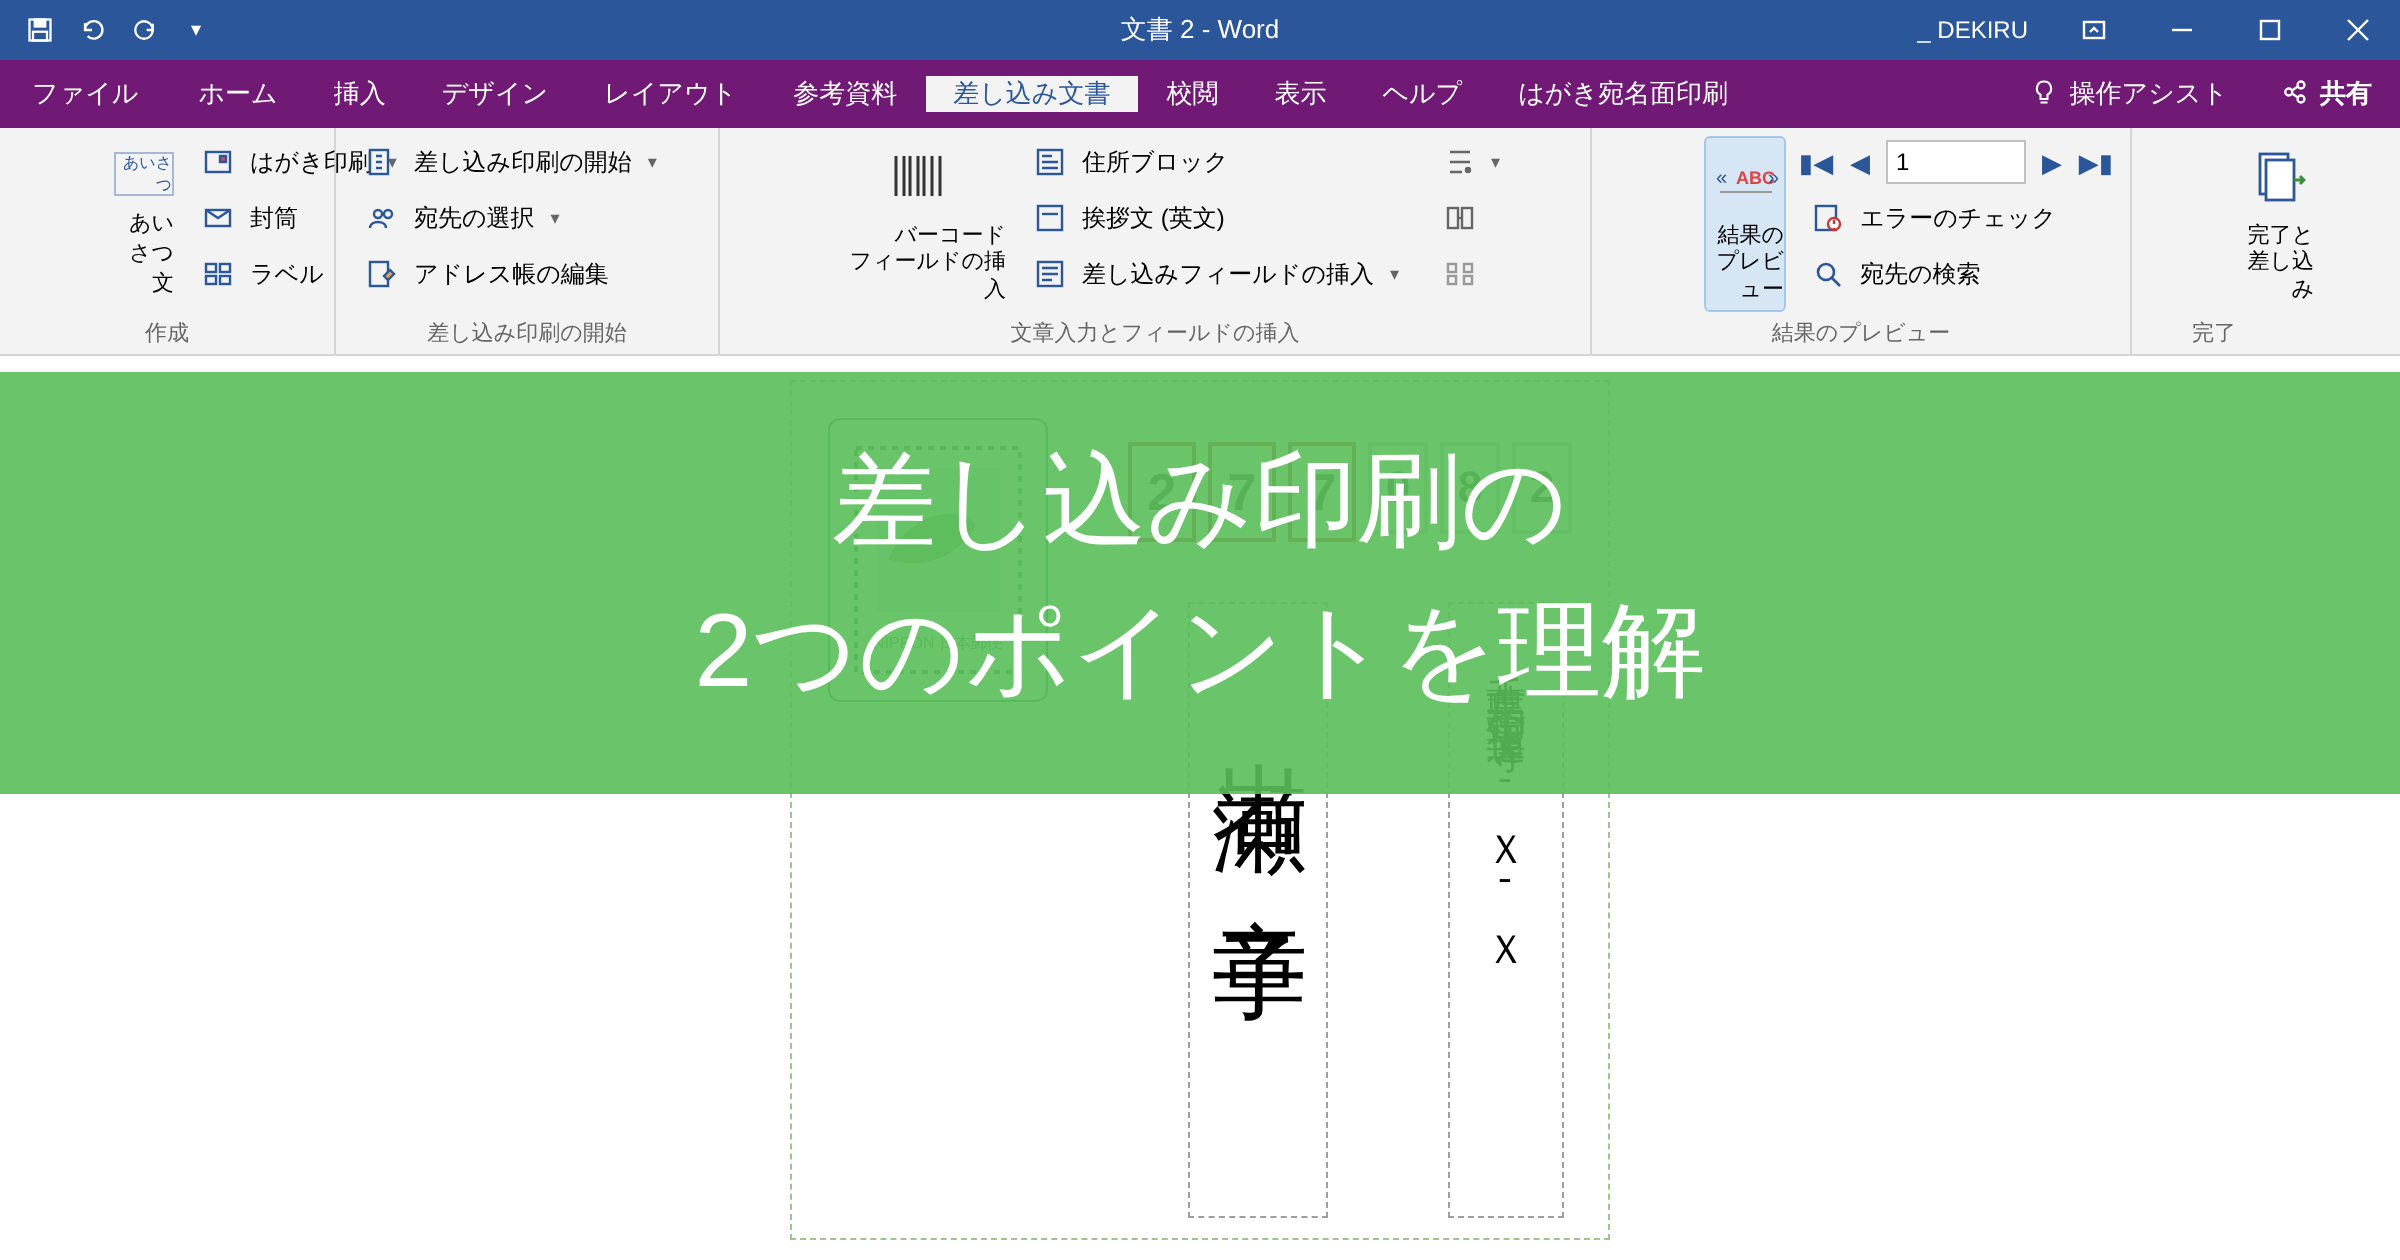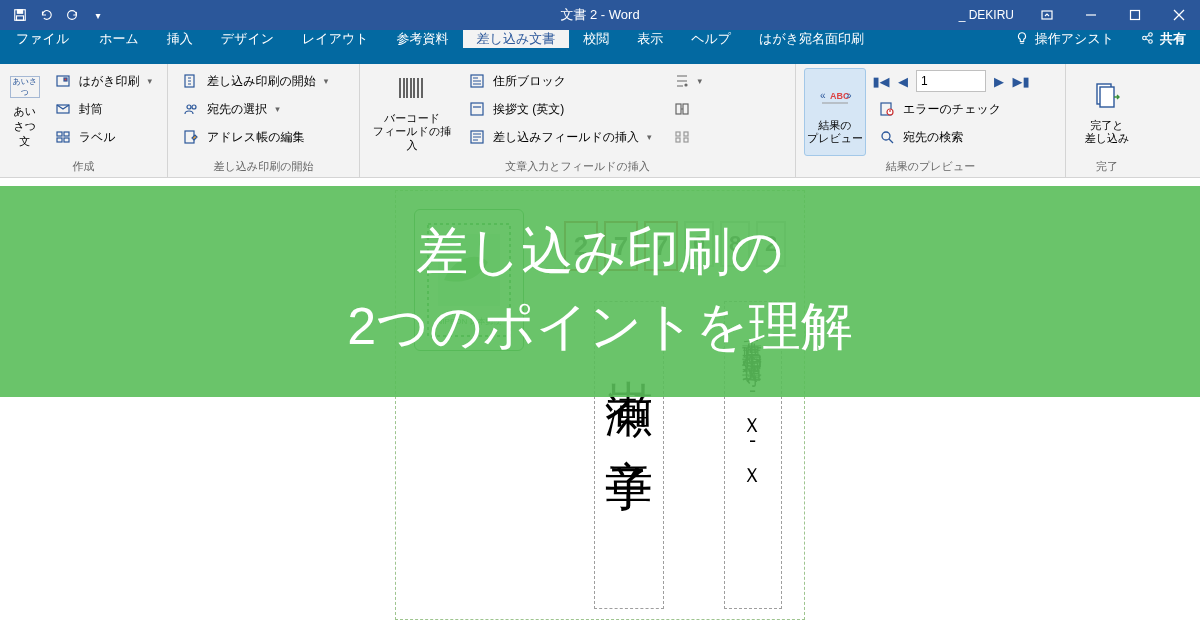--- a/index.html
+++ b/index.html
@@ -8,34 +8,34 @@
   
   .titlebar { height: 30px; background: #2b579a; color: #fff; display: flex; align-items: center; font-size: 12px; position: relative; }
   .qat { display: flex; align-items: center; gap: 2px; padding-left: 8px; }
   .qat-icon { width: 24px; height: 24px; display: flex; align-items: center; justify-content: center; cursor: pointer; border-radius: 2px; }
   .doc-title { position: absolute; left: 50%; transform: translateX(-50%); font-size: 13px; }
   .title-right { margin-left: auto; display: flex; align-items: center; gap: 2px; }
   .user { padding: 0 10px; font-size: 12px; }
   .win-btn { width: 42px; height: 30px; display: flex; align-items: center; justify-content: center; cursor: pointer; }
 
   
-  .tabs-row { height: 34px; background: #0369a1; color: #fff; display: flex; align-items: flex-start; font-size: 13px; }
+  .tabs-row { height: 34px; background: #701a75; color: #fff; display: flex; align-items: center; font-size: 13px; }
   .tab { padding: 0 14px; display: flex; align-items: center; cursor: pointer; white-space: nowrap; }
   .tab.file { padding: 0 16px; }
   .tab.active { background: #f3f3f3; color: #2b579a; }
   .tabs-spacer { flex: 1; }
   .tell-me { display: flex; align-items: center; gap: 6px; padding: 0 12px; cursor: text; }
   .share { display: flex; align-items: center; gap: 6px; padding: 0 14px; cursor: pointer; font-weight: bold; }
 
   
   .ribbon { background: #f3f3f3; border-bottom: 1px solid #d4d4d4; display: flex; height: 114px; }
   .group { border-right: 1px solid #d4d4d4; padding: 4px 8px 0 8px; display: flex; flex-direction: column; }
   .group-body { flex: 1; display: flex; align-items: flex-start; gap: 6px; }
   .group-label { text-align: center; font-size: 11px; color: #666; padding: 2px 0 3px; }
-  .big-btn { display: flex; flex-direction: column; align-items: center; justify-content: center; width: 66px; height: 88px; cursor: pointer; border: 1px solid transparent; border-radius: 3px; font-size: 11px; text-align: center; gap: 6px; }
+  .big-btn { display: flex; flex-direction: column; align-items: center; justify-content: center; width: 66px; height: 88px; cursor: pointer; border: 1px solid transparent; border-radius: 3px; font-size: 11px; text-align: right; gap: 6px; margin-left: 48px; }
   .big-btn.active { background: #d6e6f5; border-color: #a3c8e8; }
   .big-ic { width: 34px; height: 34px; display:flex;align-items:center;justify-content:center; }
   .stack { display: flex; flex-direction: column; gap: 2px; }
   .mini-btn { display: flex; align-items: center; gap: 8px; height: 26px; padding: 0 6px; cursor: pointer; border: 1px solid transparent; border-radius: 2px; font-size: 12px; white-space: nowrap; }
   .mini-ic { width: 16px; height: 16px; display:flex;align-items:center;justify-content:center;font-size:14px; }
   .preview .nav-row { display: flex; align-items: center; gap: 4px; height: 26px; }
   .nav-btn { width: 18px; height: 22px; display:flex;align-items:center;justify-content:center; color:#2b579a; cursor:pointer; font-size:13px; }
   .nav-input { width: 70px; height: 22px; border: 1px solid #c0c0c0; background:#fff; font-size:12px; padding:0 4px; }
 
   

